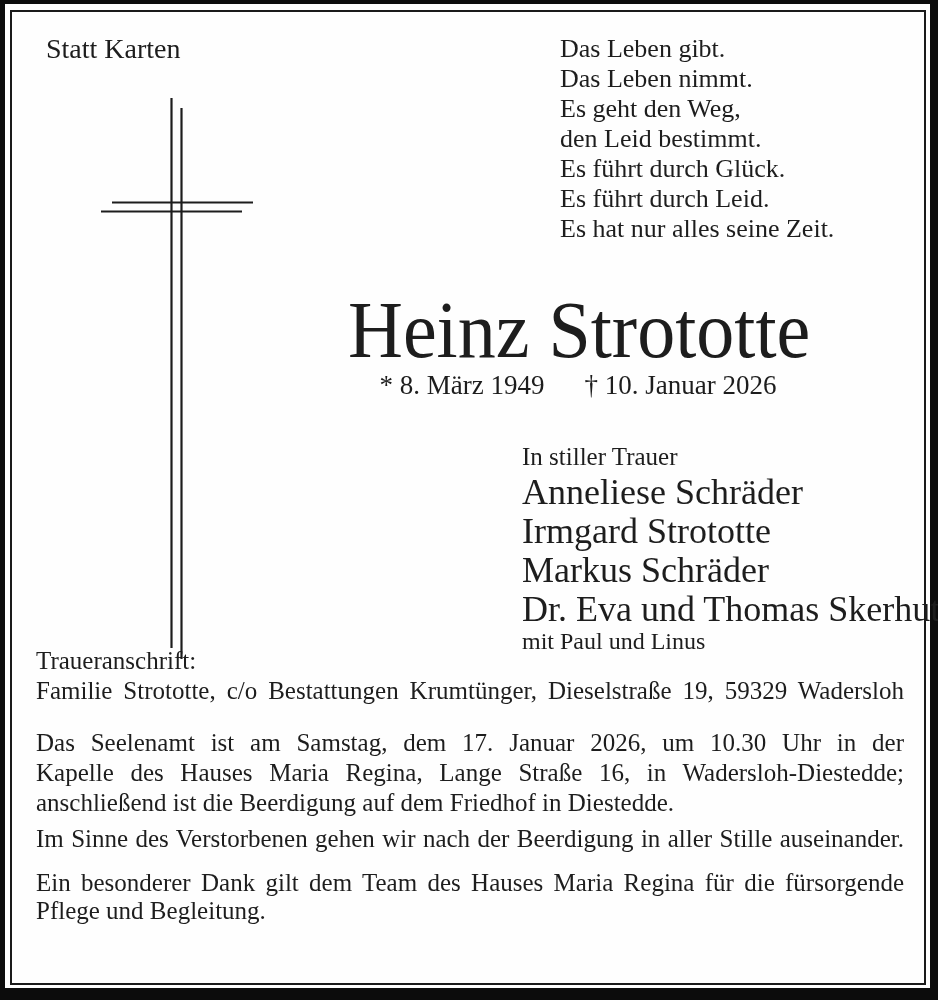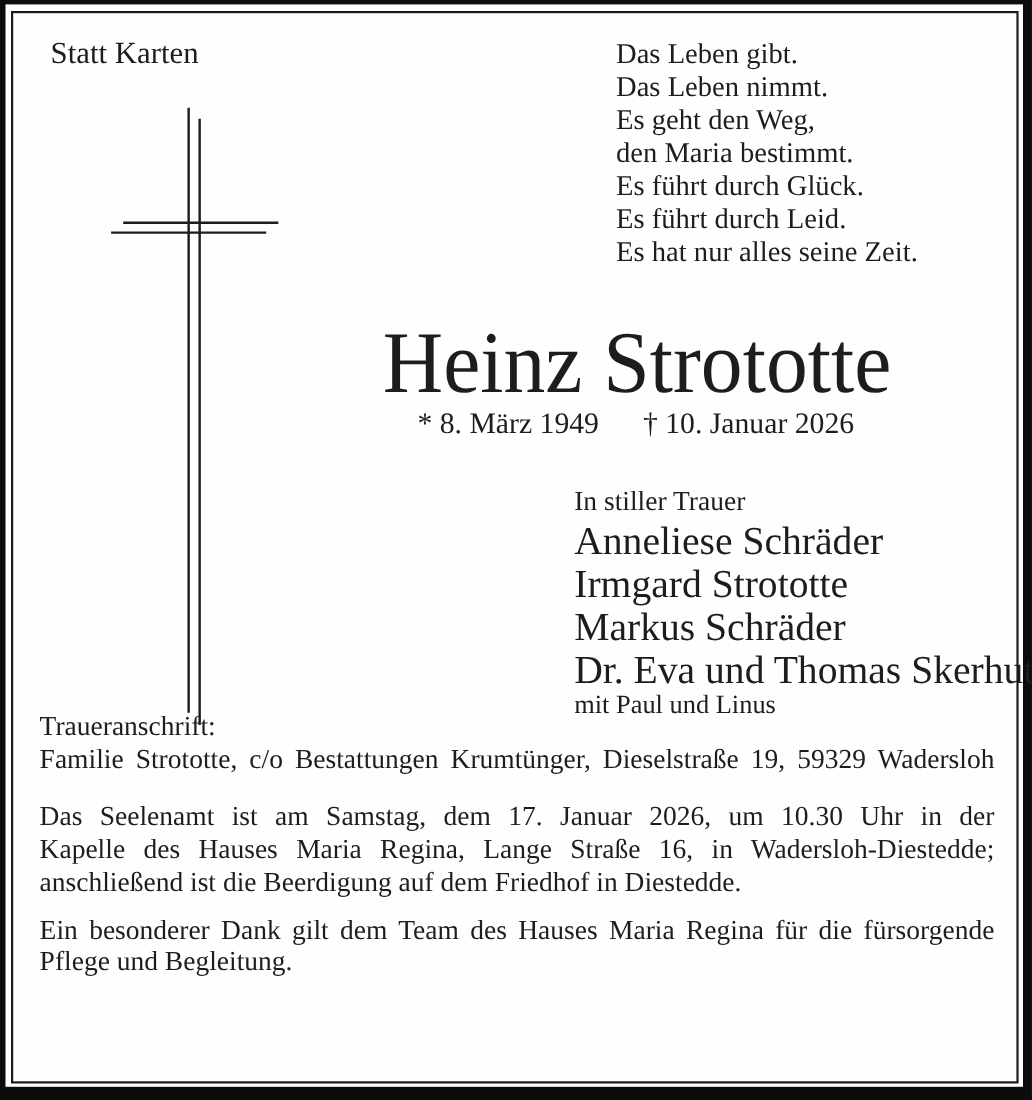--- a/index.html
+++ b/index.html
@@ -97,21 +97,21 @@
     <line x1="76.5" y1="6" x2="76.5" y2="556" stroke="#1d1d1d" stroke-width="2.2"></line>
     <line x1="86.5" y1="16" x2="86.5" y2="567" stroke="#1d1d1d" stroke-width="2.2"></line>
     <line x1="17" y1="110.5" x2="158" y2="110.5" stroke="#1d1d1d" stroke-width="2.2"></line>
     <line x1="6" y1="119.5" x2="147" y2="119.5" stroke="#1d1d1d" stroke-width="2.2"></line>
   </svg>
 
   <div class="abs poem">
     <div>Das Leben gibt.</div>
     <div>Das Leben nimmt.</div>
     <div>Es geht den Weg,</div>
-    <div>den Maria bestimmt.</div>
+    <div>den Leid bestimmt.</div>
     <div>Es führt durch Glück.</div>
     <div>Es führt durch Leid.</div>
     <div>Es hat nur alles seine Zeit.</div>
   </div>
 
   <div class="abs deceased-name">
     <span class="squeeze">Heinz Strototte</span>
   </div>
 
   <div class="abs dates">
@@ -131,20 +131,21 @@
   <div class="abs bottom">
     <div>Traueranschrift:</div>
     <div class="j">Familie Strototte, c/o Bestattungen Krumtünger, Dieselstraße 19, 59329 Wadersloh</div>
 
     <div class="service">
       <div class="j">Das Seelenamt ist am Samstag, dem 17. Januar 2026, um 10.30 Uhr in der</div>
       <div class="j">Kapelle des Hauses Maria Regina, Lange Straße 16, in Wadersloh-Diestedde;</div>
       <div>anschließend ist die Beerdigung auf dem Friedhof in Diestedde.</div>
     </div>
 
+    <div class="farewell j">Im Sinne des Verstorbenen gehen wir nach der Beerdigung in aller Stille auseinander.</div>
 
     <div class="thanks">
       <div class="j">Ein besonderer Dank gilt dem Team des Hauses Maria Regina für die fürsorgende</div>
       <div>Pflege und Begleitung.</div>
     </div>
   </div>
 
 </div>
 
 </body></html>

